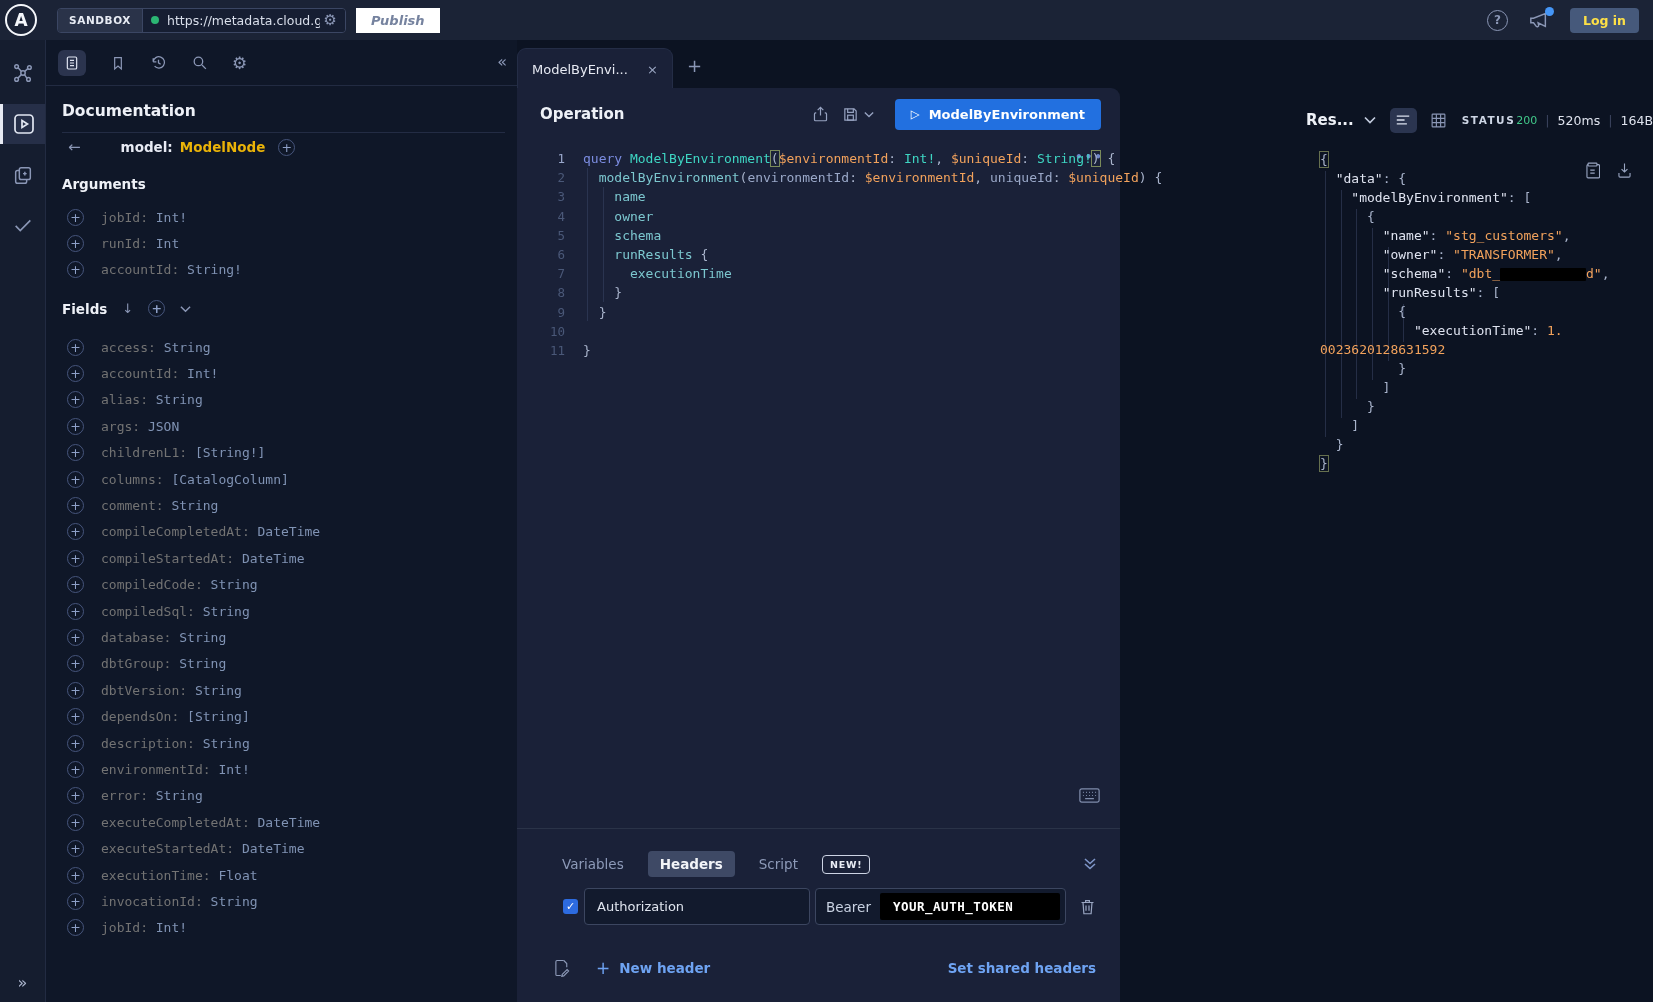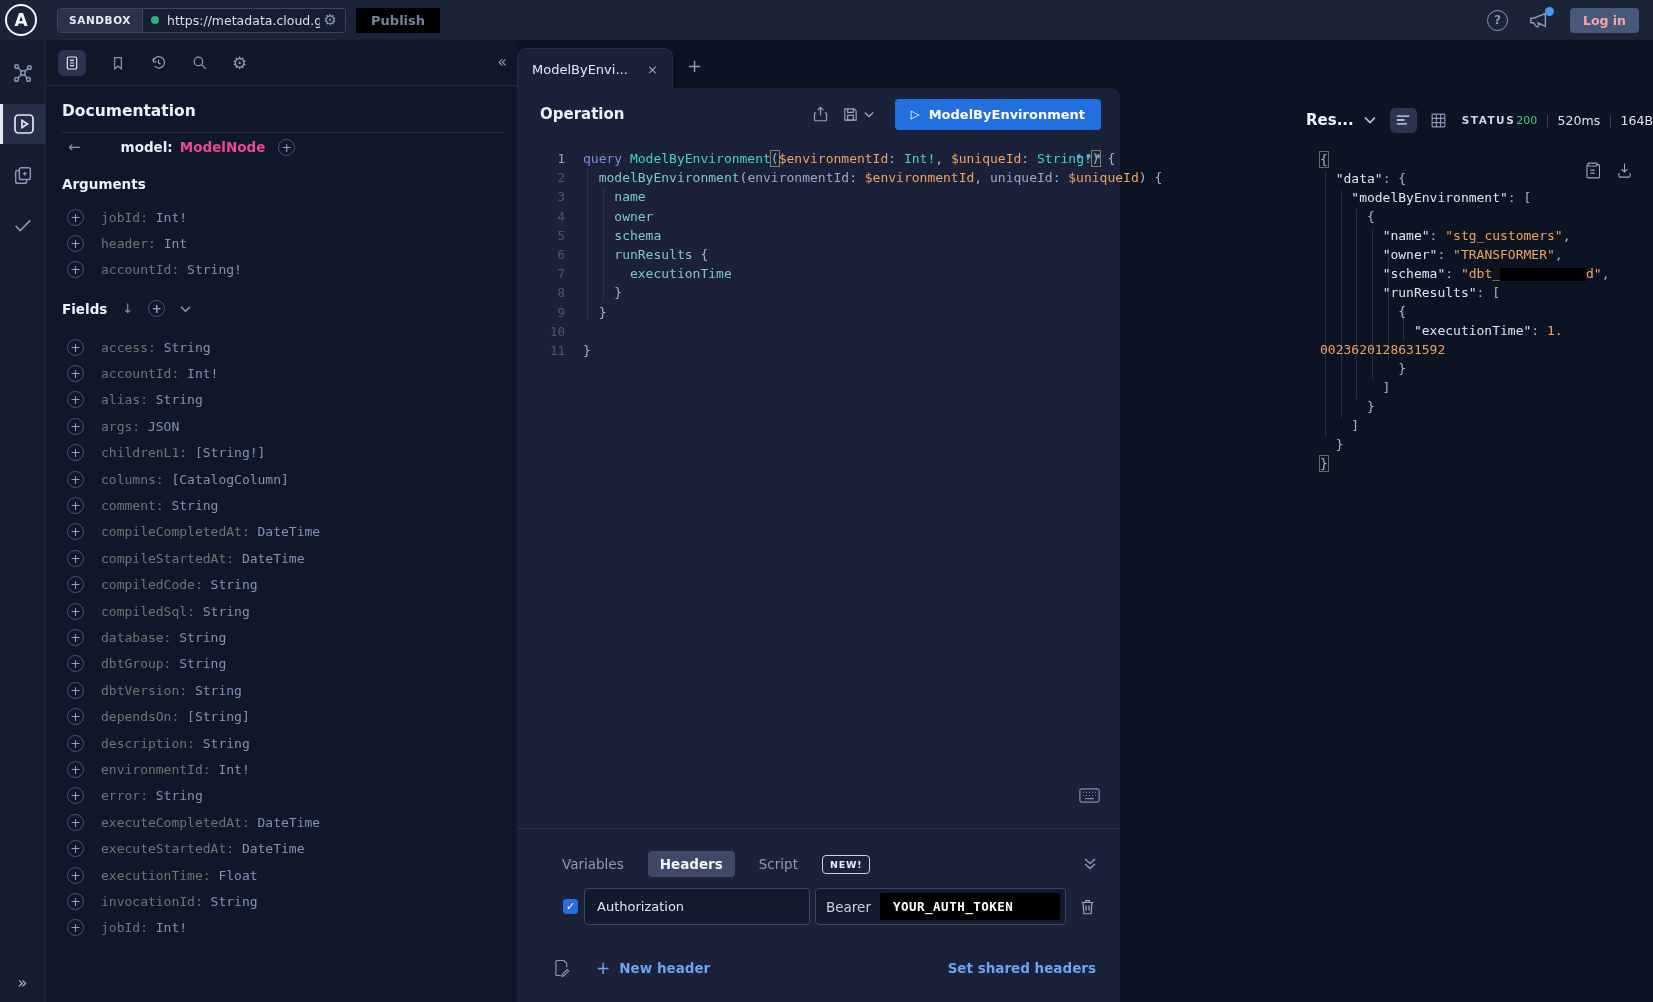--- a/index.html
+++ b/index.html
@@ -10,47 +10,47 @@
 
   
   .topbar { position:absolute; top:0; left:0; width:1653px; height:40px; background:#1b2336; display:flex; align-items:center; }
   .logo { width:32px; height:32px; border:2.5px solid #f5f7fb; border-radius:50%; display:flex; align-items:center; justify-content:center; font-weight:bold; font-size:17px; margin-left:5px; color:#f5f7fb; }
   .urlgroup { display:flex; margin-left:20px; height:25px; border:1px solid #3b4663; border-radius:4px; overflow:hidden; align-items:stretch; }
   .sandbox-badge { background:#2a3349; padding:0 11px; font-size:10.5px; font-weight:bold; letter-spacing:.6px; display:flex; align-items:center; border-right:1px solid #3b4663; color:#e8ecf4; }
   .urlbox { background:#161e32; display:flex; align-items:center; padding:0 8px; width:202px; }
   .greendot { width:8px; height:8px; border-radius:50%; background:#2bb673; margin-right:8px; flex:none; }
   .urltext { font-size:12.5px; color:#d9dfeb; white-space:nowrap; overflow:hidden; flex:1; }
   .gearglyph { color:#8b97b6; font-size:15px; margin-left:4px; }
-  .publish-btn { margin-left:10px; background:#000000; color:#76839f; font-weight:bold; font-size:13px; padding:5px 15px; border-radius:0; }
+  .publish-btn { margin-left:10px; background:#ffffff; color:#76839f; font-weight:bold; font-size:13px; padding:5px 15px; border-radius:0;font-style:italic; }
   .topbar-right { margin-left:auto; display:flex; align-items:center; gap:20px; margin-right:14px; }
   .help-icon { width:21px; height:21px; border:1.5px solid #8b97b6; border-radius:50%; color:#8b97b6; font-size:12px; font-weight:bold; display:flex; align-items:center; justify-content:center; }
   .megawrap { position:relative; }
   .notif-dot { position:absolute; top:-3px; right:-4px; width:9px; height:9px; background:#4596f7; border-radius:50%; }
-  .login-btn { background:#46597b; color:#fca5a5; font-size:12.5px; font-weight:bold; padding:5px 13px; border-radius:4px; }
+  .login-btn { background:#46597b; color:#fde047; font-size:12.5px; font-weight:bold; padding:5px 13px; border-radius:4px; }
 
   
   .rail { position:absolute; top:40px; left:0; width:45px; height:962px; background:#151d2f; }
   .rail-item { height:38px; display:flex; align-items:center; justify-content:center; color:#8b97b6; }
   .rail-item.active { background:#262f48; border-left:3px solid #e8ebf4; color:#e2e7f2; height:40px; }
   .rail-spacer { height:14px; }
   .rail-gap { height:12px; }
   .rail-expand { position:absolute; bottom:10px; left:0; width:45px; text-align:center; color:#aab4cc; font-size:16px; }
 
   
   .docs { position:absolute; top:40px; left:45px; width:472px; height:962px; background:#0f1728; border-left:1px solid #222b42; }
   .docs-iconrow { height:46px; border-bottom:1px solid #222b42; display:flex; align-items:center; padding:0 12px; gap:24px; position:relative; }
   .docs-icon { color:#8b97b6; }
   .docs-icon.active { background:#2b344e; border-radius:6px; padding:5px 6px; color:#dfe4f0; }
   .collapse-left { position:absolute; right:10px; top:12px; color:#8b97b6; font-size:16px; }
   .docs-title { position:absolute; top:62px; left:16px; font-size:15.5px; font-weight:bold; color:#eef1f7; }
   .docs-hr { position:absolute; top:92px; left:16px; right:12px; border-top:1px solid #232c44; }
   .breadcrumb { position:absolute; top:97px; left:22px; display:flex; align-items:center; gap:13px; height:20px; }
   .back-arrow { color:#8b97b6; font-size:15px; }
   .bc-kind { font-weight:bold; font-size:13.5px; color:#e8ebf4; }
-  .bc-type { font-weight:bold; font-size:13.5px; color:#ec4899; }
+  .bc-type { font-weight:bold; font-size:13.5px; color:#eab308; }
   .plus-circle { width:17px; height:17px; border:1px solid #46557c; border-radius:50%; color:#8ea0c8; font-size:12.5px; line-height:15px; text-align:center; flex:none; }
   .section-h { position:absolute; left:16px; font-size:13.5px; font-weight:bold; color:#eef1f7; display:flex; align-items:center; gap:15px; }
   .args-h { top:136px; }
   .fields-h { top:260px; }
   .h-icon { color:#8b97b6; font-size:13px; font-weight:normal; }
   .doc-list { position:absolute; left:21px; right:10px; }
   .args-list { top:164px; }
   .fields-list { top:294px; }
   .doc-row { display:flex; align-items:center; gap:17px; height:26.4px; }
   .doc-row .mono { font-size:13px; white-space:pre; }
@@ -238,21 +238,21 @@
     <div class="section-h args-h">
       <span>Arguments</span>
     </div>
     <div class="doc-list args-list" id="args-list">
         <div class="doc-row">
           <span class="plus-circle">+</span>
           <span class="mono"><span class="fname">jobId:</span> <span class="ftype">Int!</span></span>
         </div>
         <div class="doc-row">
           <span class="plus-circle">+</span>
-          <span class="mono"><span class="fname">header:</span> <span class="ftype">Int</span></span>
+          <span class="mono"><span class="fname">runId:</span> <span class="ftype">Int</span></span>
         </div>
         <div class="doc-row">
           <span class="plus-circle">+</span>
           <span class="mono"><span class="fname">accountId:</span> <span class="ftype">String!</span></span>
         </div>
       </div>
 
     <div class="section-h fields-h">
       <span>Fields</span>
       <span class="h-icon">↓</span>

